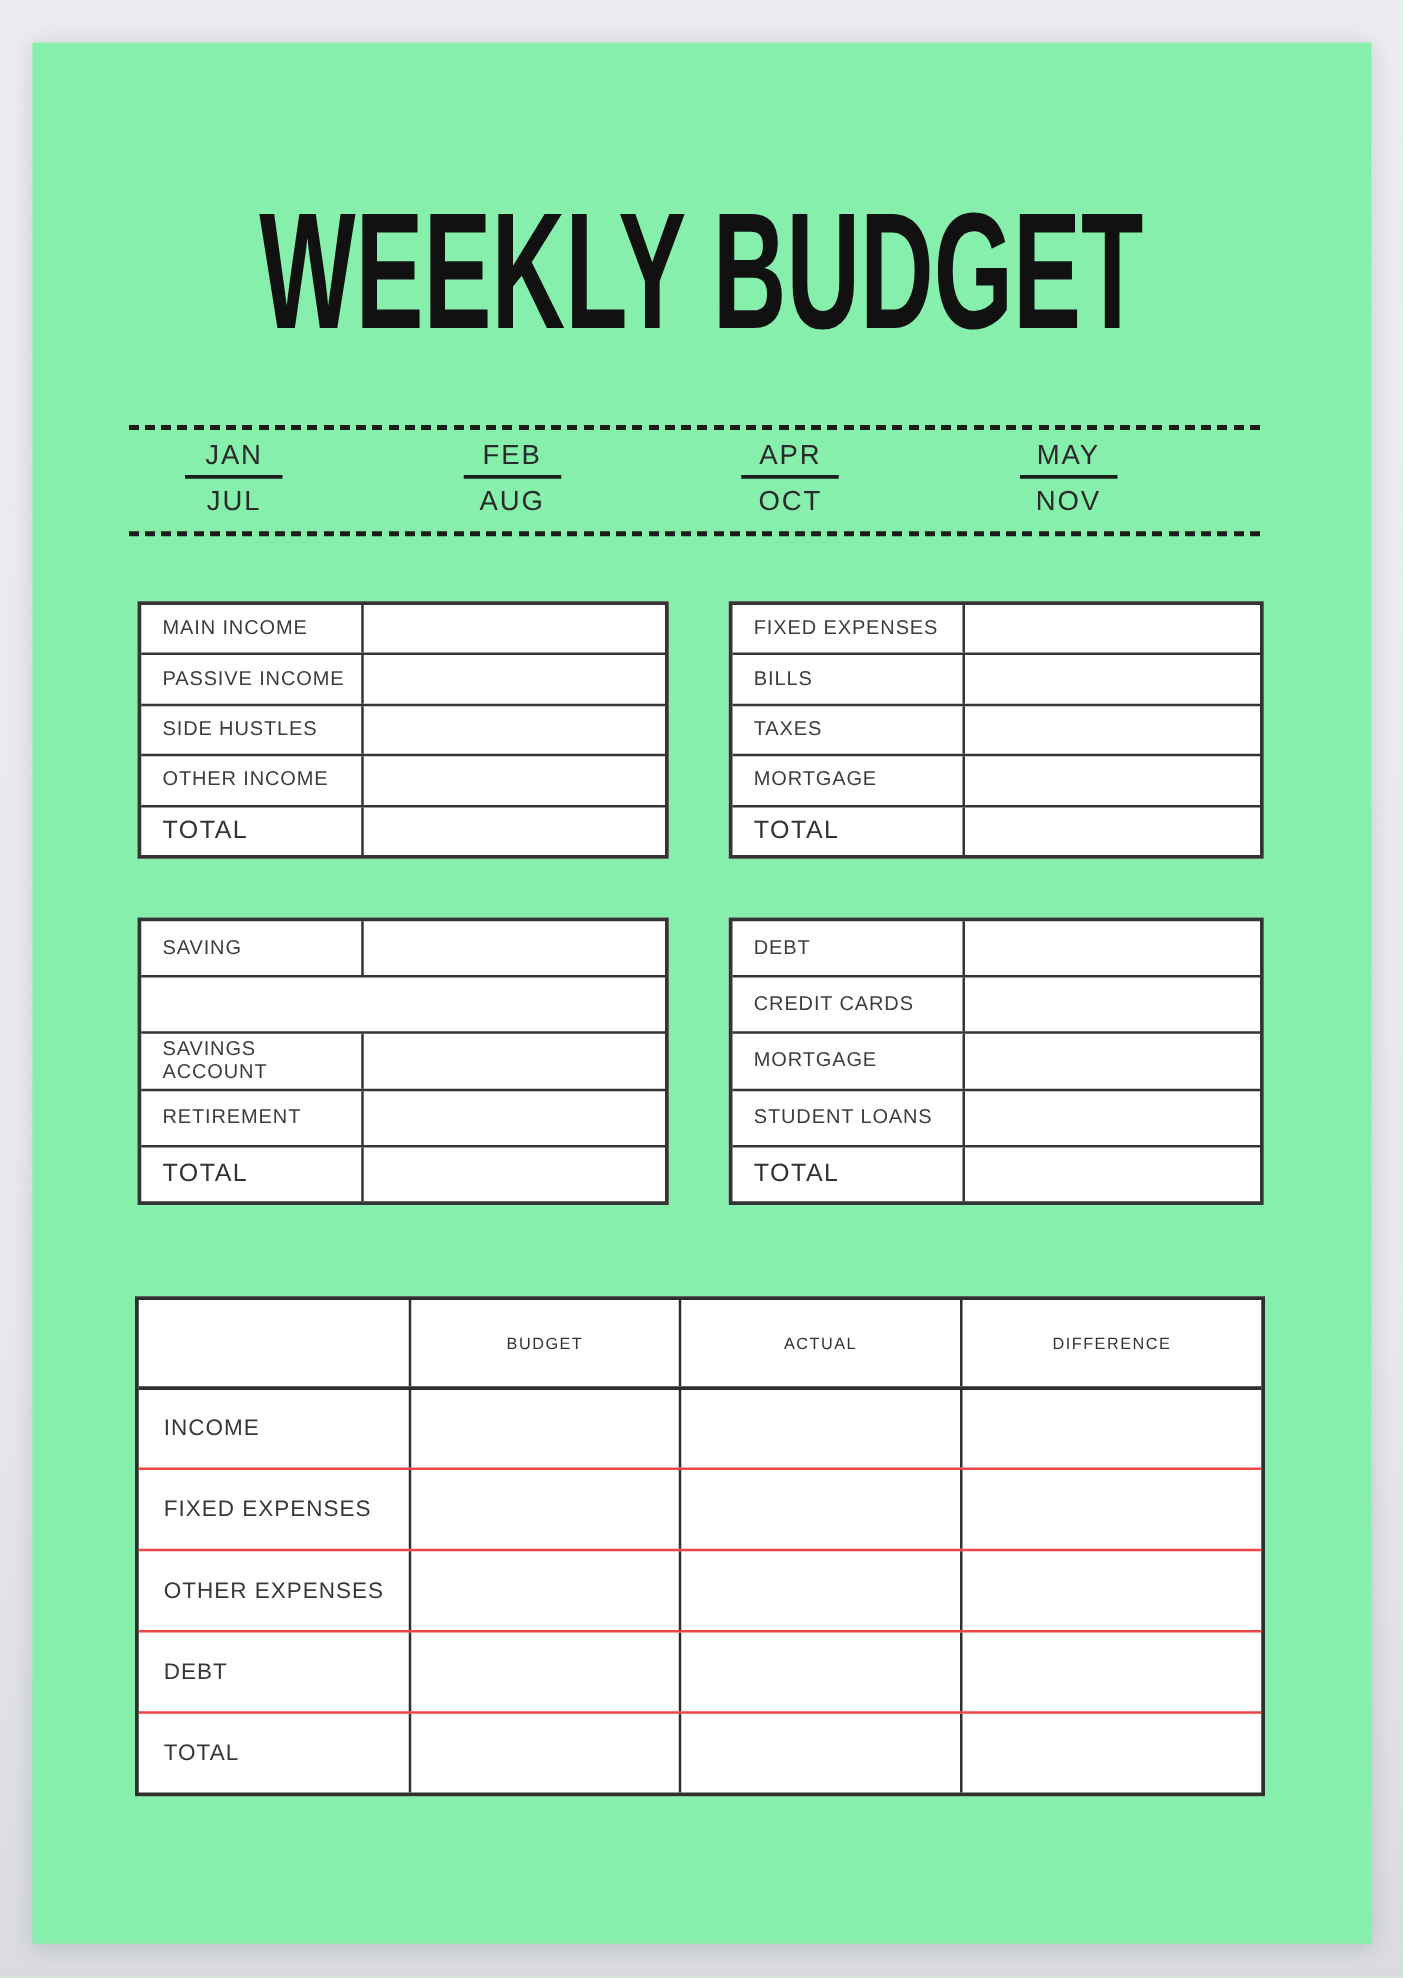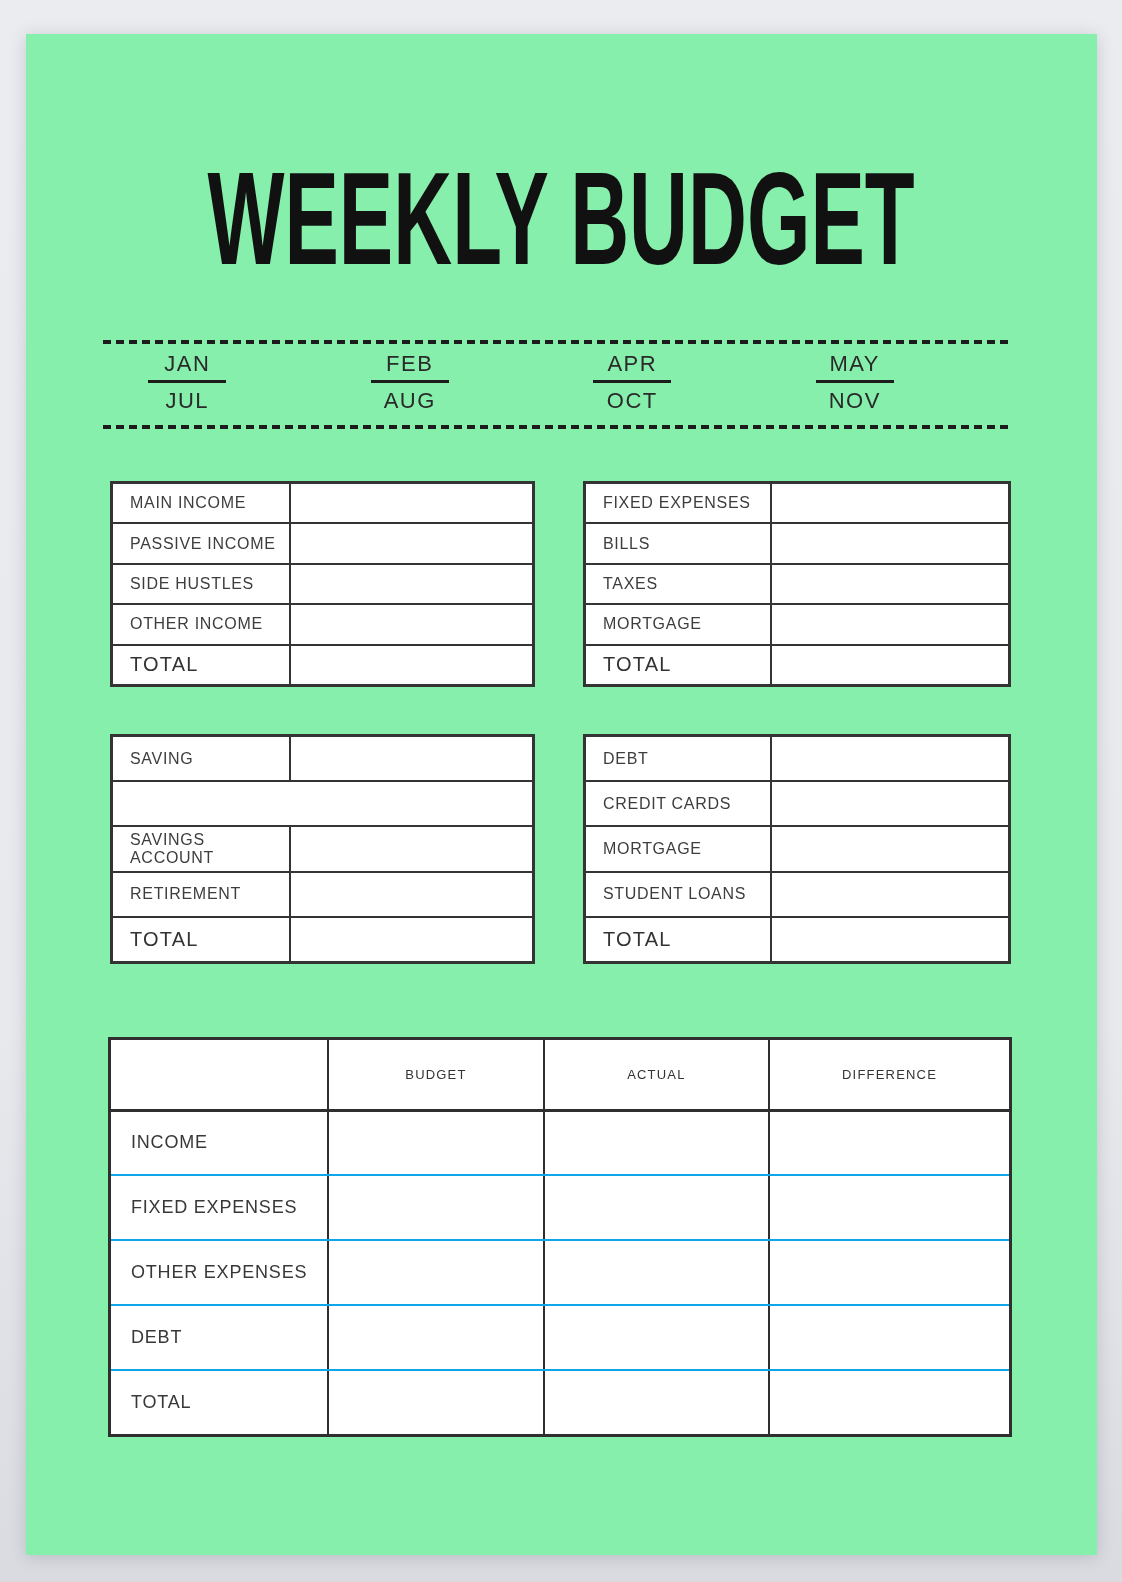--- a/index.html
+++ b/index.html
@@ -57,21 +57,21 @@
   }
   .t-fixed .mini-label, .t-debt .mini-label { width:44%; }
   .mini-value { flex:1; }
   .total-row .mini-label { font-size:20px; letter-spacing:1.2px; color:#333333; }
 
   
   .summary {
     position:absolute; left:82px; top:1003px; width:904px; height:400px;
     border:3px solid #2f2f2f; display:flex; flex-direction:column; background:#fff;
   }
-  .s-row { display:flex; flex:1; border-bottom:2px solid #0ea5e9; }
+  .s-row { display:flex; flex:1; border-bottom:2px solid #ef4444; }
   .s-row:last-child { border-bottom:none; }
   .s-header { flex:1.09; border-bottom:3px solid #2f2f2f; }
   .s-cell { border-right:2px solid #2f2f2f; }
   .s-cell:last-child { border-right:none; }
   .c0 { width:24.3%; } .c1 { width:24.0%; } .c2 { width:25.1%;text-align:right; } .c3 { width:26.6%; }
   .s-head {
     display:flex; align-items:center; justify-content:center;
     font-size:13px; letter-spacing:1.2px; color:#333333;
   }
   .s-label {

